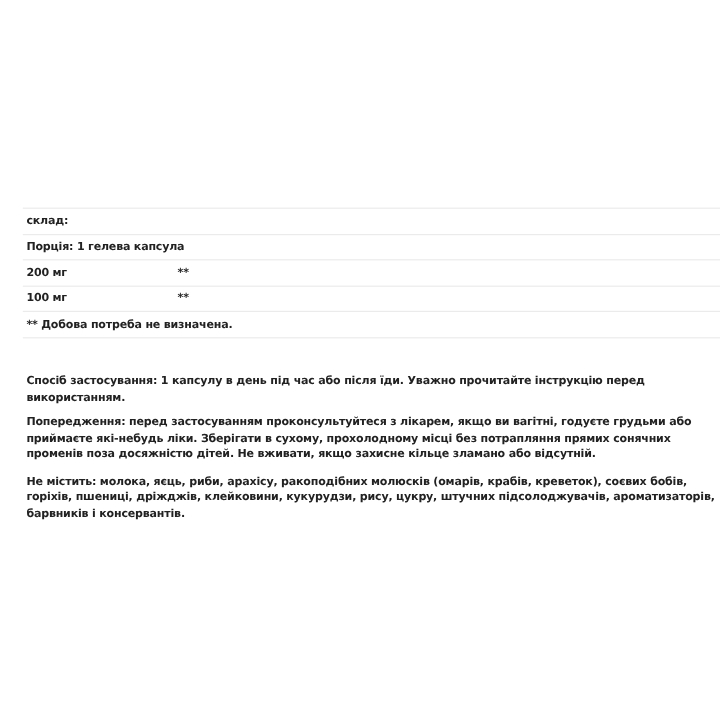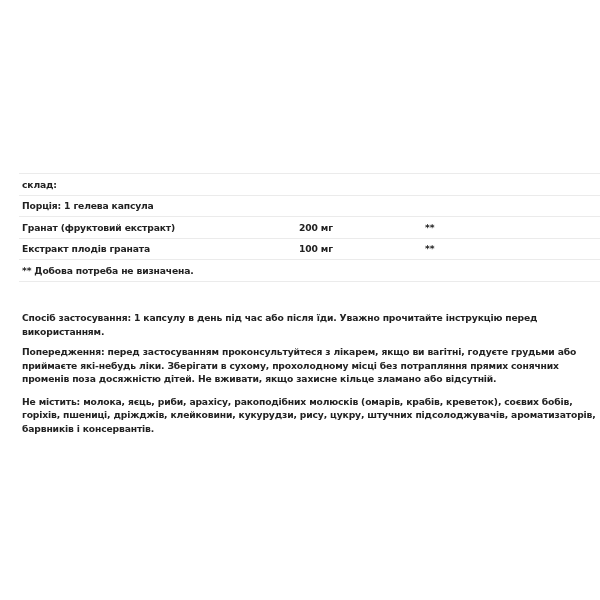--- a/index.html
+++ b/index.html
@@ -36,26 +36,24 @@
 <div class="page">
 
   <div class="facts">
     <div class="row">
       <span class="c1">склад:</span>
     </div>
     <div class="row">
       <span class="c1">Порція: 1 гелева капсула</span>
     </div>
     <div class="row">
-      <span class="c1">Гранат (фруктовий екстракт)</span>
       <span class="c2">200 мг</span>
       <span class="c3">**</span>
     </div>
     <div class="row">
-      <span class="c1">Екстракт плодів граната</span>
       <span class="c2">100 мг</span>
       <span class="c3">**</span>
     </div>
     <div class="row">
       <span class="c1" style="width:auto">** Добова потреба не визначена.</span>
     </div>
   </div>
 
   <div class="notes">
     <p class="tight">Спосіб застосування: 1 капсулу в день під час або після їди. Уважно прочитайте інструкцію перед використанням.</p>

